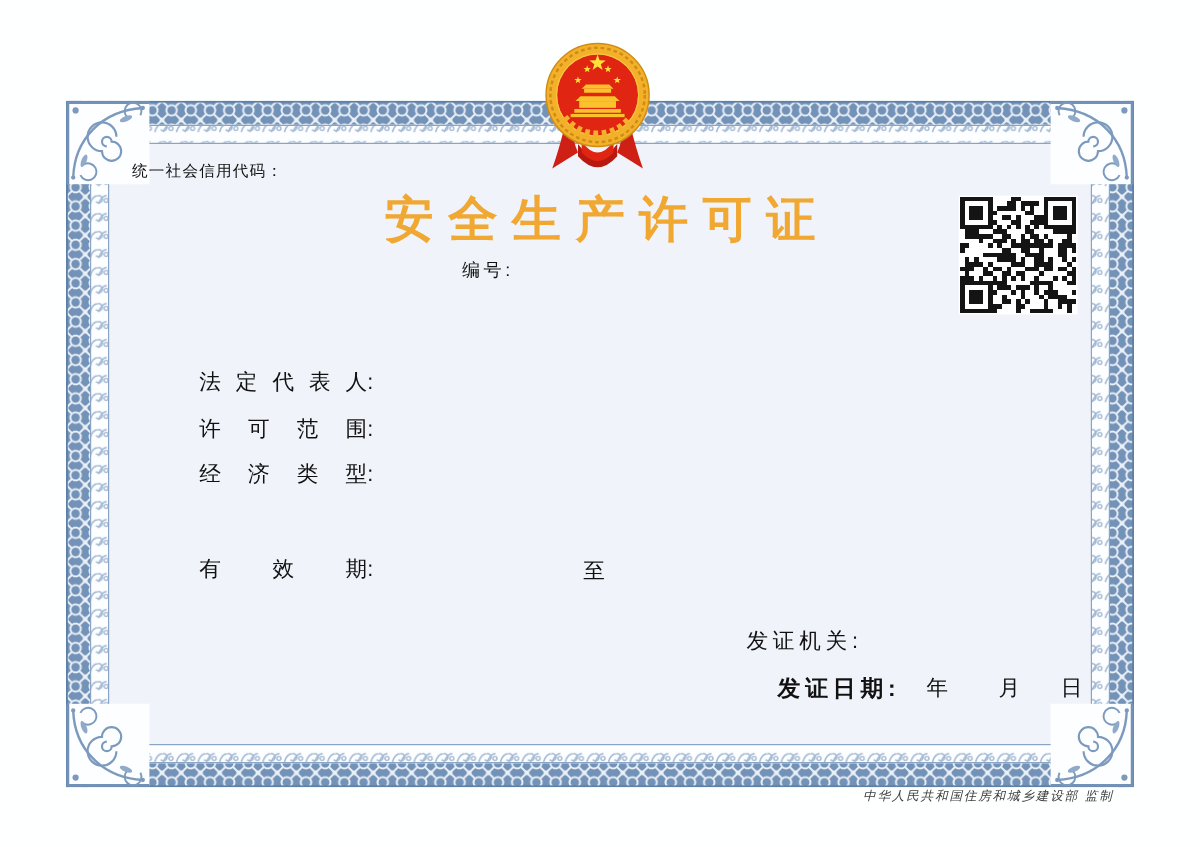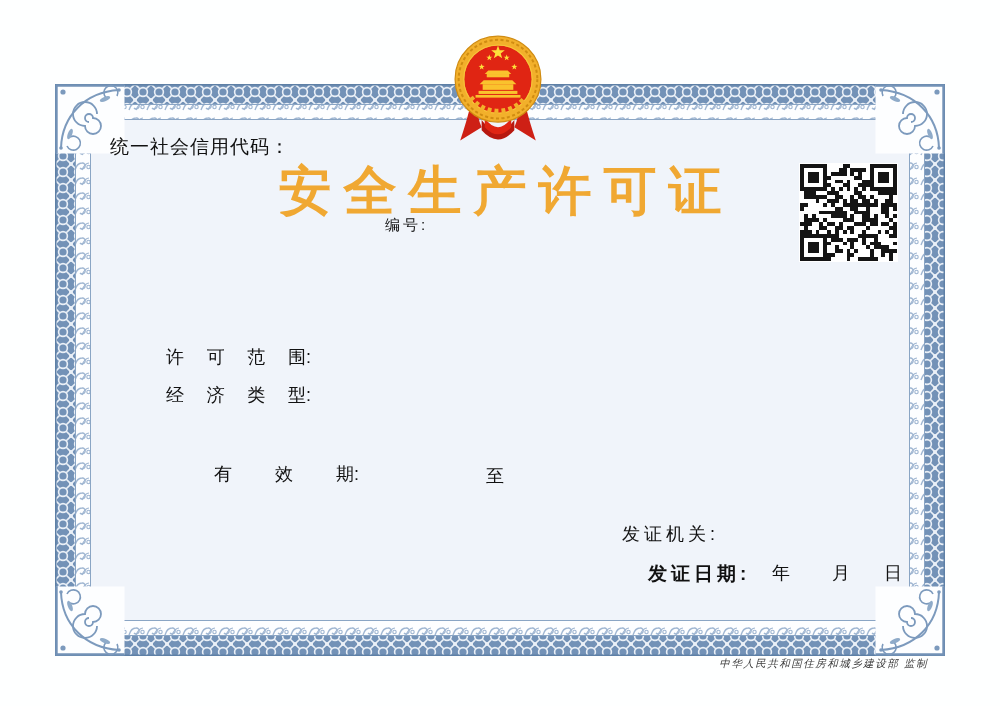--- a/index.html
+++ b/index.html
@@ -3,32 +3,32 @@
 <meta charset="utf-8">
 <style>
   html,body{margin:0;padding:0;background:#ffffff;}
   .page{
     position:relative;width:1000px;height:706px;background:#feffff;overflow:hidden;
     font-family:"Liberation Sans", sans-serif;color:#111;
   }
   .inner-bg{position:absolute;left:55px;top:84px;width:890px;height:572px;background:#f0f4fa;}
   .frame{position:absolute;left:55px;top:84px;width:890px;height:572px;}
   .emblem{position:absolute;left:451px;top:26px;width:94px;height:114px;z-index:5;}
-  .credit-code{position:absolute;left:110px;top:134px;font-size:19px;letter-spacing:1px;z-index:3;}
+  .credit-code{position:absolute;left:110px;top:134px;font-size:13px;letter-spacing:1px;z-index:3;}
   .title{
     position:absolute;left:0;right:0;top:156px;margin:0;text-align:center;
-    font-size:53px;font-weight:bold;letter-spacing:12px;padding-left:12px;
+    font-size:41px;font-weight:bold;letter-spacing:12px;padding-left:12px;
     color:#f0a832;z-index:3;font-family:"DejaVu Sans", sans-serif;
   }
   .serial{position:absolute;left:385px;top:216px;font-size:15px;letter-spacing:3px;z-index:3;}
   .qr{position:absolute;left:799px;top:163px;width:97px;height:97px;background:#ffffff;padding:1px;z-index:3;}
   .qr svg{display:block;width:97px;height:97px;}
   .field-row{position:absolute;left:166px;font-size:18px;line-height:20px;z-index:3;white-space:nowrap;}
   .field-label{display:inline-block;width:140px;text-align:justify;text-align-last:justify;vertical-align:top;}
-  .row-0{top:269px;} .row-1{top:308px;} .row-2{top:347px;} .row-3{top:385px;} .row-4{top:423px;} .row-5{top:464px;margin-left:48px;}
+  .row-0{top:269px;} .row-1{top:308px;} .row-2{top:347px;} .row-3{top:385px;} .row-4{top:423px;} .row-5{top:464px;}
   .to-label{position:absolute;left:486px;top:464px;font-size:18px;z-index:3;}
   .issuer-row{position:absolute;left:622px;top:522px;font-size:18px;letter-spacing:4px;z-index:3;}
   .date-row{position:absolute;left:648px;top:561px;font-size:19px;letter-spacing:4px;z-index:3;font-weight:bold;}
   .unit{position:absolute;top:561px;font-size:18px;z-index:3;}
   .unit-year{left:772px;} .unit-month{left:832px;} .unit-day{left:884px;}
   .footer-note{
     position:absolute;right:72px;top:657px;font-size:10.5px;letter-spacing:1.5px;
     font-family:"DejaVu Serif", serif;font-style:italic;color:#3c3c3c;z-index:3;
   }
 </style>
@@ -458,20 +458,21 @@
           <rect x="60" y="96" width="4" height="4"></rect>
           <rect x="64" y="96" width="4" height="4"></rect>
           <rect x="68" y="96" width="4" height="4"></rect>
           <rect x="72" y="96" width="4" height="4"></rect>
           <rect x="76" y="96" width="4" height="4"></rect>
           <rect x="92" y="96" width="4" height="4"></rect>
         </g>
       </svg>
     </div>
 
+  <div class="field-row row-1"><span class="field-label">法定代表人</span><span>:</span></div>
   <div class="field-row row-2"><span class="field-label">许可范围</span><span>:</span></div>
   <div class="field-row row-3"><span class="field-label">经济类型</span><span>:</span></div>
   <div class="field-row row-5"><span class="field-label">有效期</span><span>:</span></div>
   <div class="to-label">至</div>
 
   <div class="issuer-row"><span>发证机关</span><span>:</span></div>
   <div class="date-row"><span>发证日期</span><span>:</span></div>
   <span class="unit unit-year">年</span>
   <span class="unit unit-month">月</span>
   <span class="unit unit-day">日</span>

